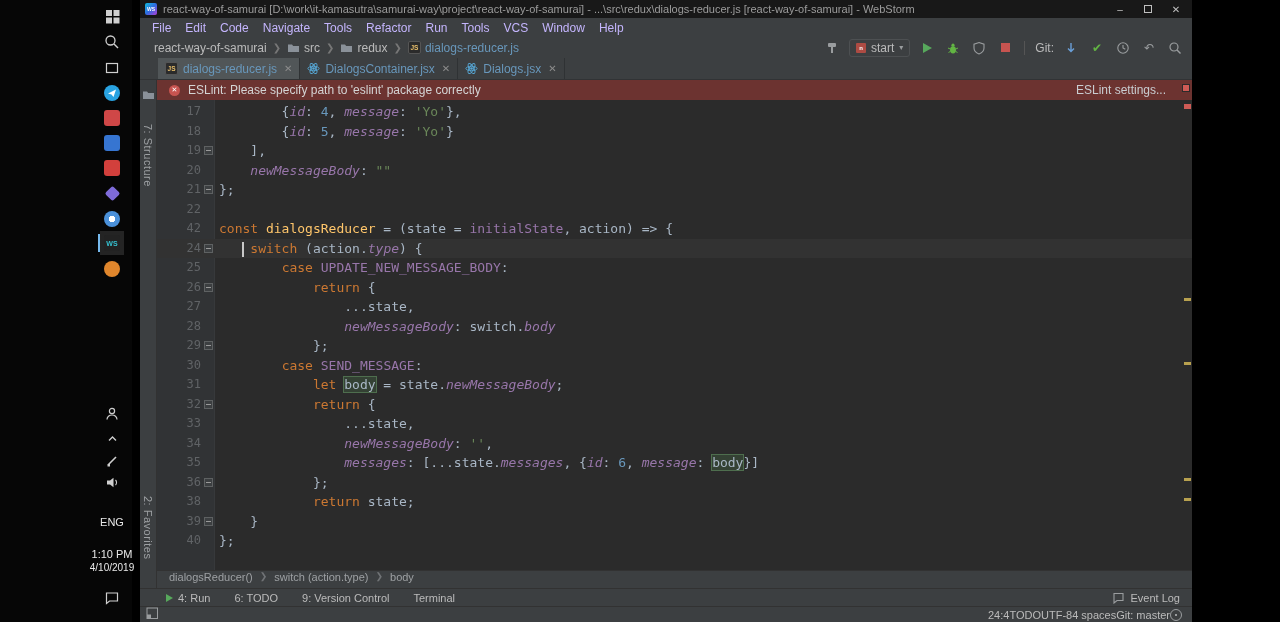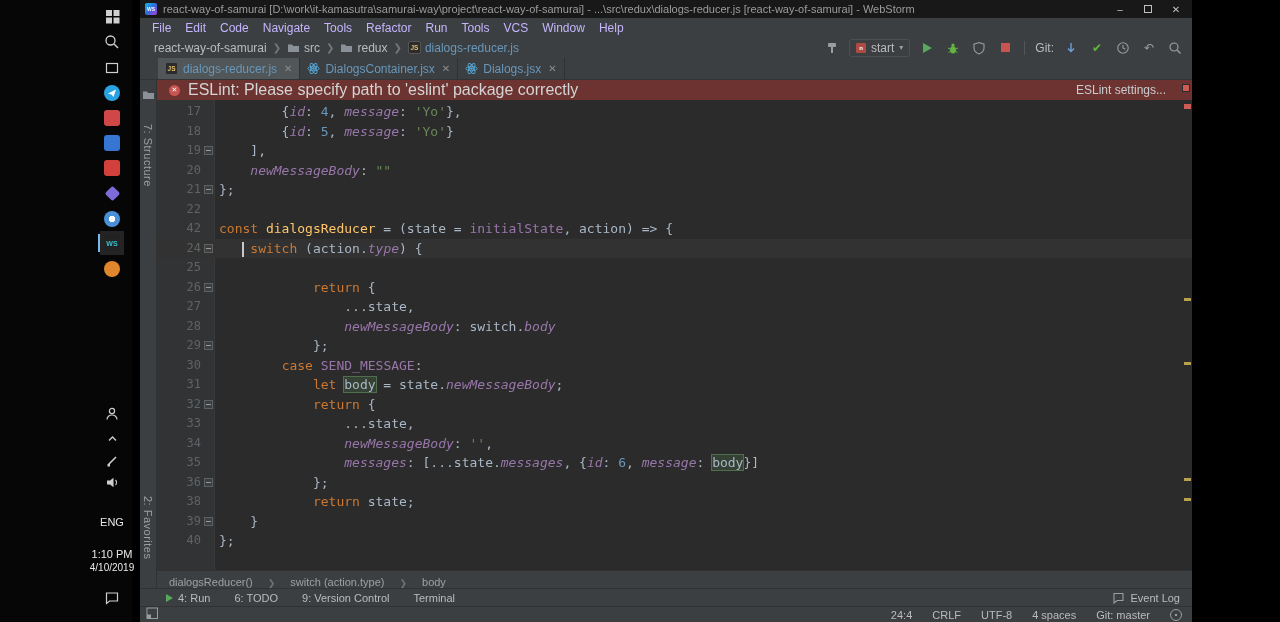--- a/index.html
+++ b/index.html
@@ -48,21 +48,21 @@
   .green { color:#62b543; }
 
   .tabbar { position:absolute; top:58px; left:0; right:0; height:22px; background:#3c3f41; border-bottom:1px solid #313335; display:flex; align-items:stretch; padding-left:18px; }
   .tab { display:flex; align-items:center; gap:5px; padding:0 7px; font-size:12px; color:#6897bb; border-right:1px solid #2f3234; }
   .tab.active { background:#515658; }
   .tab .x { color:#8c8c8c; font-size:10px; margin-left:2px; }
   .js-badge { width:13px; height:13px; background:#2b2b2b; border:1px solid #555; border-radius:2px; color:#e8bf6a; font-size:6.5px; font-weight:bold; display:flex; align-items:center; justify-content:center; flex:none; }
 
   .banner { position:absolute; top:80px; left:17px; right:0; height:20px; background:#6c3330; display:flex; align-items:center; padding:0 12px; }
   .err-circle { width:11px; height:11px; border-radius:50%; background:#c75450; color:#fff; font-size:7px; display:flex; align-items:center; justify-content:center; margin-right:8px; flex:none; }
-  .banner-text { font-size:16px; color:#d4d4d4; }
+  .banner-text { font-size:12px; color:#d4d4d4; }
   .banner-link { margin-left:auto; font-size:12px; color:#c9cdd1; padding-right:14px; }
 
   .stripe { position:absolute; top:80px; bottom:34px; left:0; width:17px; background:#3c3f41; border-right:1px solid #323232; }
   .stripe-icon { position:absolute; top:7px; left:2px; }
   .stripe-label { position:absolute; left:2px; writing-mode:vertical-rl; font-size:11px; color:#9da0a3; letter-spacing:.5px; }
 
   
   .editor { position:absolute; top:100px; left:17px; right:0; bottom:52px; background:#2b2b2b; overflow:hidden; }
   .gutter-underlay { position:absolute; left:0; top:0; bottom:0; width:58px; background:#313335; border-right:1px solid #37393b; }
   .lines { position:absolute; left:0; right:0; top:2px; }
@@ -78,30 +78,30 @@
   .tok-num { color:#6897bb; }
   .tok-prop { color:#9876aa;font-style:italic; }
   .tok-fn { color:#ffc66b; }
   .tok-const { color:#9876aa; }
   .tok-hl { color:#a9b7c6; background:#344134; box-shadow:0 0 0 1px #4e6e4e; }
   .caret { display:inline-block; width:2px; height:15px; background:#c8c8c8; vertical-align:middle; margin-right:-2px; }
   .mark { position:absolute; right:1px; width:7px; height:3px; background:#b8a14f; }
   .mark.red { background:#cf5b56; height:5px; }
   .inspect-box { position:absolute; top:84px; right:2px; width:8px; height:8px; background:#cf5b56; border:1px solid #2b2b2b; }
 
-  .crumbbar { position:absolute; left:17px; right:0; bottom:34px; height:18px; background:#3c3f41; border-top:1px solid #323232; display:flex; align-items:flex-end; padding-left:12px;gap:8px; }
+  .crumbbar { position:absolute; left:17px; right:0; bottom:34px; height:18px; background:#3c3f41; border-top:1px solid #323232; display:flex; align-items:flex-start; padding-left:12px; }
   .bcrumb { font-size:11px; color:#9da0a3; }
   .bcrumb-sep { font-size:9px; color:#707376; margin:0 7px; }
 
   .toolbar-bottom { position:absolute; left:0; right:0; bottom:16px; height:18px; background:#3c3f41; border-top:1px solid #323232; display:flex; align-items:center; padding:0 12px 0 26px; }
   .twb { display:flex; align-items:center; gap:5px; font-size:11px; color:#bbbbbb; margin-right:24px; }
   .eventlog { margin-left:auto; display:flex; align-items:center; gap:5px; font-size:11px; color:#bbbbbb; }
 
   .statusbar { position:absolute; left:0; right:0; bottom:0; height:16px; background:#3c3f41; border-top:1px solid #323232; display:flex; align-items:center; padding:0 10px 0 6px; }
-  .sb-right { margin-left:auto; display:flex; align-items:center; gap:20px; font-size:11px; color:#bbbbbb; }
+  .sb-right { margin-left:auto; display:flex; align-items:center; gap:0; font-size:11px; color:#bbbbbb; }
   .hector { width:12px; height:12px; border:1px solid #9a9d9f; border-radius:50%; position:relative; }
   .hector::after { content:""; position:absolute; left:4px; top:4px; width:2px; height:2px; background:#9a9d9f; }
 </style>
 </head>
 <body>
 
 <div class="taskbar">
   <div class="tb-btn" style="top:4px">
     <svg width="15" height="15">
         <rect x="1" y="1" width="6" height="6" fill="#cfcfcf"></rect>
@@ -345,21 +345,21 @@
     <div class="gutter-underlay"></div>
     <div class="lines">
         <div class="line"><span class="gutter">17</span><span class="code"><span class="tok-p">        {</span><span class="tok-prop">id</span><span class="tok-p">: </span><span class="tok-num">4</span><span class="tok-p">, </span><span class="tok-prop">message</span><span class="tok-p">: </span><span class="tok-str">'Yo'</span><span class="tok-p">},</span></span></div>
         <div class="line"><span class="gutter">18</span><span class="code"><span class="tok-p">        {</span><span class="tok-prop">id</span><span class="tok-p">: </span><span class="tok-num">5</span><span class="tok-p">, </span><span class="tok-prop">message</span><span class="tok-p">: </span><span class="tok-str">'Yo'</span><span class="tok-p">}</span></span></div>
         <div class="line"><span class="gutter">19<i class="fold"></i></span><span class="code"><span class="tok-p">    ],</span></span></div>
         <div class="line"><span class="gutter">20</span><span class="code"><span class="tok-p">    </span><span class="tok-prop">newMessageBody</span><span class="tok-p">: </span><span class="tok-str">""</span></span></div>
         <div class="line"><span class="gutter">21<i class="fold"></i></span><span class="code"><span class="tok-p">};</span></span></div>
         <div class="line"><span class="gutter">22</span><span class="code"></span></div>
         <div class="line"><span class="gutter">42</span><span class="code"><span class="tok-kw">const</span><span class="tok-p"> </span><span class="tok-fn">dialogsReducer</span><span class="tok-p"> = (state = </span><span class="tok-const">initialState</span><span class="tok-p">, action) =&gt; {</span></span></div>
         <div class="line current"><span class="gutter">24<i class="fold"></i></span><span class="code"><span class="tok-p">   </span><i class="caret"></i><span class="tok-p"> </span><span class="tok-kw">switch</span><span class="tok-p"> (action.</span><span class="tok-prop">type</span><span class="tok-p">) {</span></span></div>
-        <div class="line"><span class="gutter">25</span></div>
+        <div class="line"><span class="gutter">25</span><span class="code"><span class="tok-p">        </span><span class="tok-kw">case</span><span class="tok-p"> </span><span class="tok-const">UPDATE_NEW_MESSAGE_BODY</span><span class="tok-p">:</span></span></div>
         <div class="line"><span class="gutter">26<i class="fold"></i></span><span class="code"><span class="tok-p">            </span><span class="tok-kw">return</span><span class="tok-p"> {</span></span></div>
         <div class="line"><span class="gutter">27</span><span class="code"><span class="tok-p">                ...state,</span></span></div>
         <div class="line"><span class="gutter">28</span><span class="code"><span class="tok-p">                </span><span class="tok-prop">newMessageBody</span><span class="tok-p">: switch.</span><span class="tok-prop">body</span></span></div>
         <div class="line"><span class="gutter">29<i class="fold"></i></span><span class="code"><span class="tok-p">            };</span></span></div>
         <div class="line"><span class="gutter">30</span><span class="code"><span class="tok-p">        </span><span class="tok-kw">case</span><span class="tok-p"> </span><span class="tok-const">SEND_MESSAGE</span><span class="tok-p">:</span></span></div>
         <div class="line"><span class="gutter">31</span><span class="code"><span class="tok-p">            </span><span class="tok-kw">let</span><span class="tok-p"> </span><span class="tok-hl">body</span><span class="tok-p"> = state.</span><span class="tok-prop">newMessageBody</span><span class="tok-p">;</span></span></div>
         <div class="line"><span class="gutter">32<i class="fold"></i></span><span class="code"><span class="tok-p">            </span><span class="tok-kw">return</span><span class="tok-p"> {</span></span></div>
         <div class="line"><span class="gutter">33</span><span class="code"><span class="tok-p">                ...state,</span></span></div>
         <div class="line"><span class="gutter">34</span><span class="code"><span class="tok-p">                </span><span class="tok-prop">newMessageBody</span><span class="tok-p">: </span><span class="tok-str">''</span><span class="tok-p">,</span></span></div>
         <div class="line"><span class="gutter">35</span><span class="code"><span class="tok-p">                </span><span class="tok-prop">messages</span><span class="tok-p">: [...state.</span><span class="tok-prop">messages</span><span class="tok-p">, {</span><span class="tok-prop">id</span><span class="tok-p">: </span><span class="tok-num">6</span><span class="tok-p">, </span><span class="tok-prop">message</span><span class="tok-p">: </span><span class="tok-hl">body</span><span class="tok-p">}]</span></span></div>
@@ -409,21 +409,21 @@
 
   <div class="statusbar">
     <span>
       <svg width="13" height="13">
           <rect x="1" y="1" width="10.5" height="10.5" fill="none" stroke="#9a9d9f"></rect>
           <rect x="1" y="7.5" width="4" height="4" fill="#9a9d9f"></rect>
         </svg>
     </span>
     <div class="sb-right">
       <span>24:4</span>
-      <span>CRLF</span>
+      <span>TODO</span>
       <span>UTF-8</span>
       <span>4 spaces</span>
       <span>Git: master</span>
       <span class="hector"></span>
     </div>
   </div>
 
 </div>
 
 </body></html>

